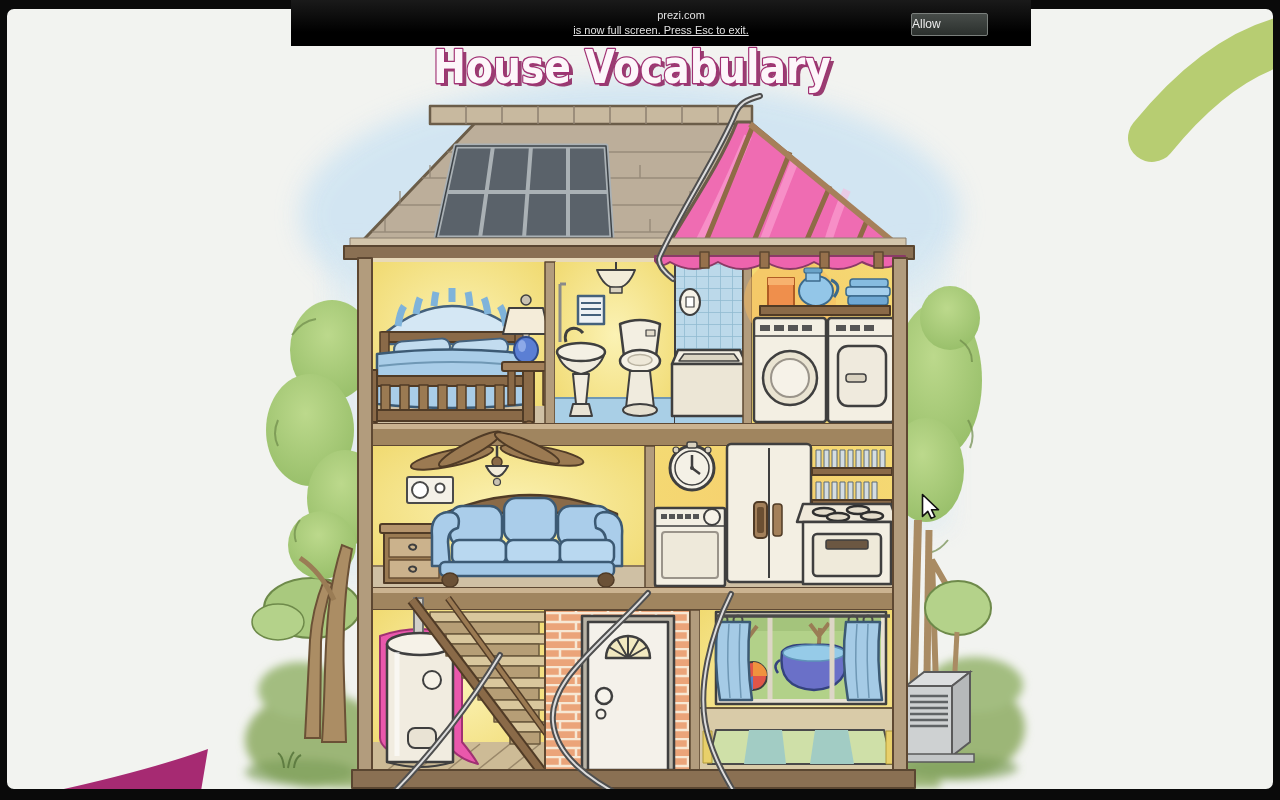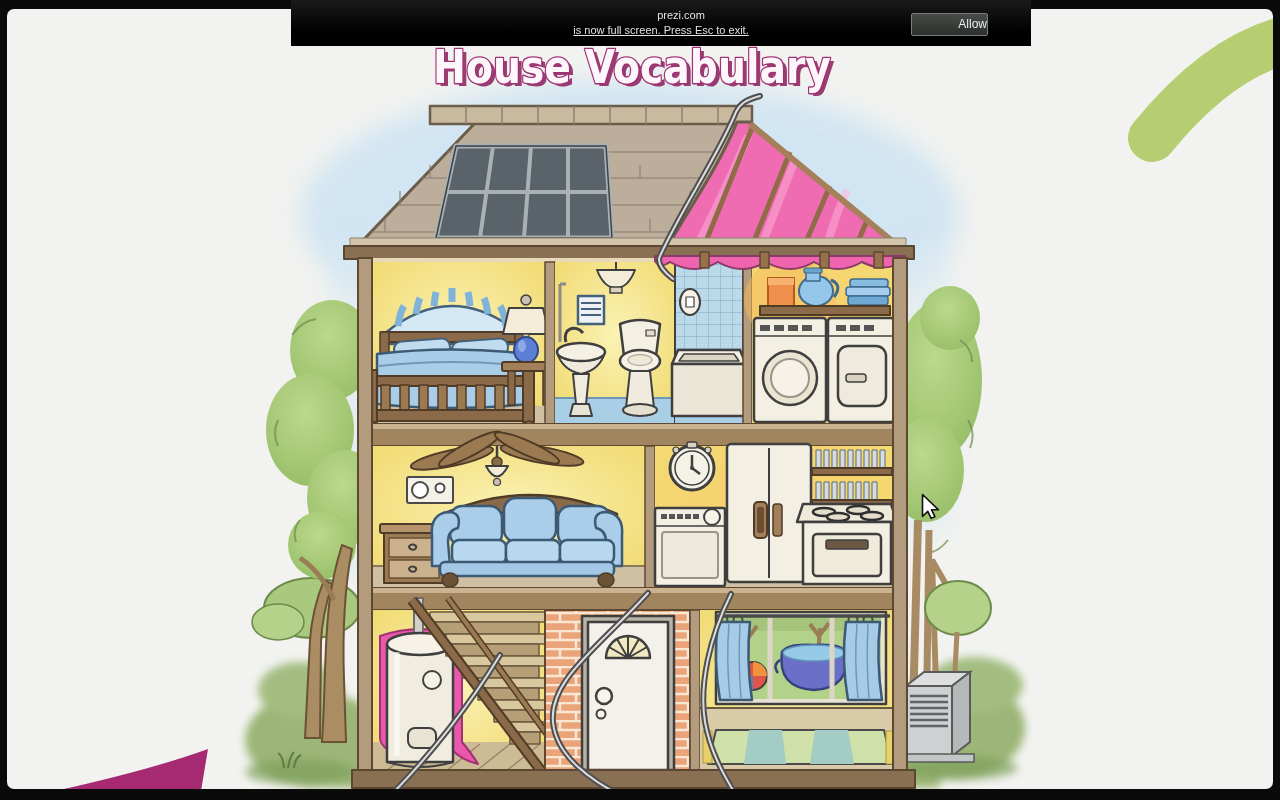--- a/index.html
+++ b/index.html
@@ -14,21 +14,21 @@
     position:absolute;left:291px;top:0;width:740px;height:46px;
     background:linear-gradient(#1a1a1a,#000 70%);
     z-index:30;color:#e2e2e2;
   }
   .notif .line1{position:absolute;left:0;right:0;top:9px;text-align:center;font-size:11px;margin-left:40px;}
   .notif .line2{position:absolute;left:0;right:0;top:24px;text-align:center;font-size:11px;text-decoration:underline;}
   .allow-btn{
     position:absolute;right:43px;top:13px;width:77px;height:23px;
     background:linear-gradient(#474c49,#2b302d);
     border:1px solid #7a7f7c;border-radius:2px;
-    color:#ececec;font-size:12px;line-height:21px;text-align:right;
+    color:#ececec;font-size:12px;line-height:21px;text-align:left;
     box-sizing:border-box;cursor:pointer;
   }
   #cursor{position:absolute;left:921px;top:493px;z-index:50;}
 </style>
 </head>
 <body>
 
 <svg id="art" viewBox="0 0 1280 800" xmlns="http://www.w3.org/2000/svg">
   <defs>
     <filter id="blur10" x="-40%" y="-40%" width="180%" height="180%">

